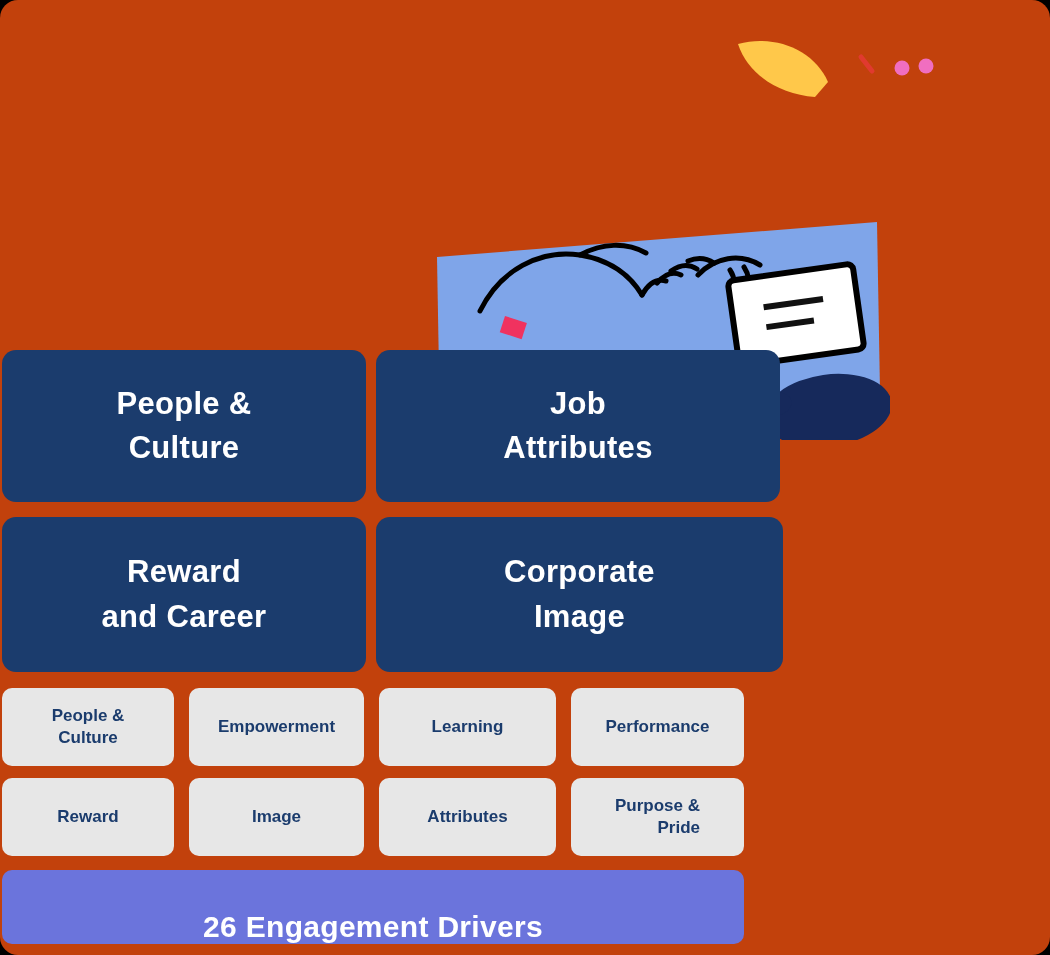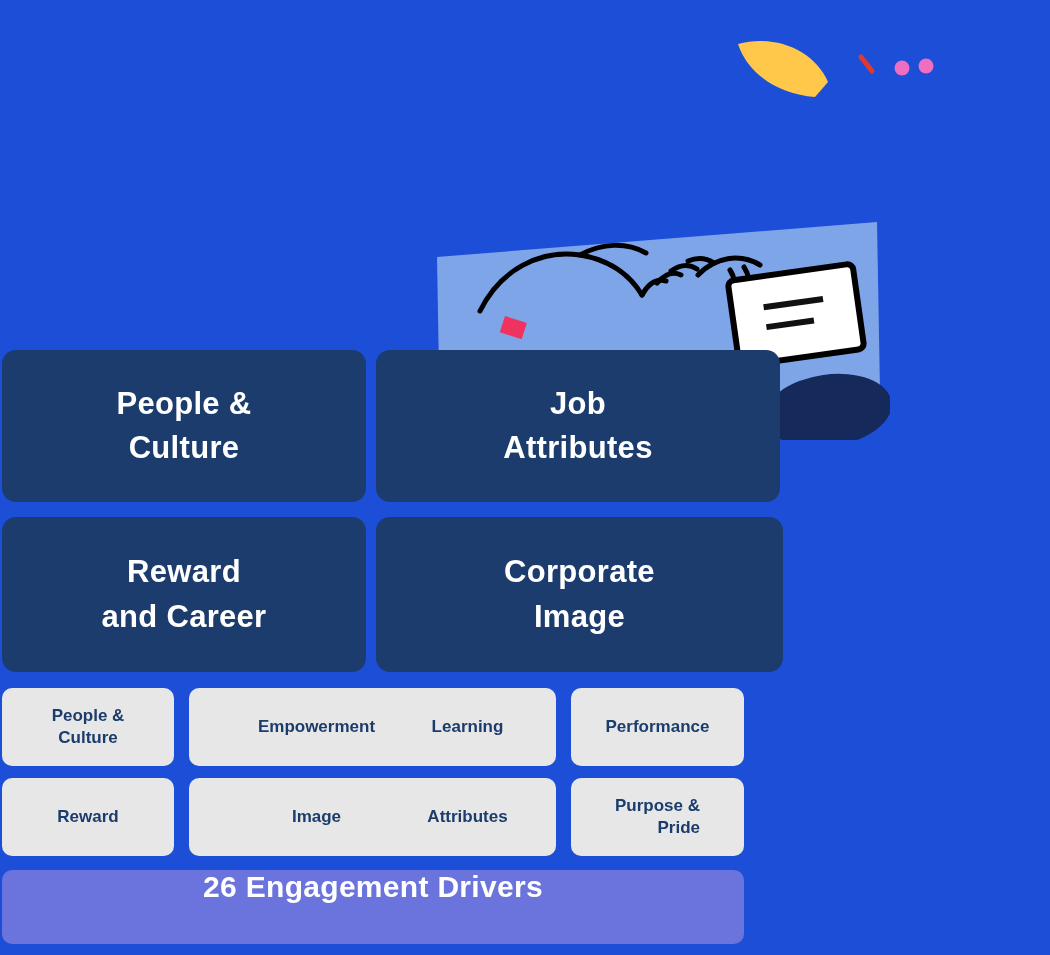--- a/index.html
+++ b/index.html
@@ -1,47 +1,48 @@
 <!DOCTYPE html>
 <html><head>
 <meta charset="utf-8">
 <style>
   html,body{margin:0;padding:0;background:#000;}
   .stage{
-    position:relative;width:1050px;height:955px;background:#1d4ed8;overflow:hidden;
+    position:relative;width:1050px;height:955px;background:#c2410c;overflow:hidden;
     font-family:"Liberation Sans", sans-serif;
+    border-radius:18px;
   }
   .cat{
     position:absolute;background:#1b3c6d;border-radius:14px;color:#ffffff;
     font-weight:700;font-size:31px;line-height:1.42;
     display:flex;align-items:center;justify-content:center;text-align:center;
     white-space:pre-line;letter-spacing:.3px;
   }
   .drv{
     position:absolute;background:#e7e7e7;border-radius:10px;color:#1b3c6d;
     font-weight:700;font-size:17px;line-height:1.3;
     display:flex;align-items:center;justify-content:center;text-align:center;
     white-space:pre-line;
   }
   .footer-bar{
     position:absolute;left:2px;top:870px;width:742px;height:74px;
     background:#6b74dc;border-radius:10px;color:#ffffff;
     font-weight:700;font-size:30px;letter-spacing:.3px;
-    display:flex;align-items:flex-start;justify-content:center;text-align:center;
+    display:flex;align-items:flex-end;justify-content:center;text-align:center;
   }
   
   .cat-1{left:2px;top:350px;width:364px;height:152px;}
   .cat-2{left:376px;top:350px;width:404px;height:152px;}
   .cat-3{left:2px;top:517px;width:364px;height:155px;}
   .cat-4{left:376px;top:517px;width:407px;height:155px;}
   
   .r1{top:688px;height:78px;}
   .r2{top:778px;height:78px;}
   .c1{left:2px;width:172px;}
-  .c2{left:189px;width:175px;padding-left:40px;}
+  .c2{left:189px;width:175px;}
   .c3{left:379px;width:177px;}
   .c4{left:571px;width:173px;text-align:right;}
   .deco-top{position:absolute;left:720px;top:30px;width:230px;height:90px;}
   .illustration{position:absolute;left:430px;top:215px;width:460px;height:225px;}
 </style>
 </head>
 <body>
 
 <div class="stage">
 

